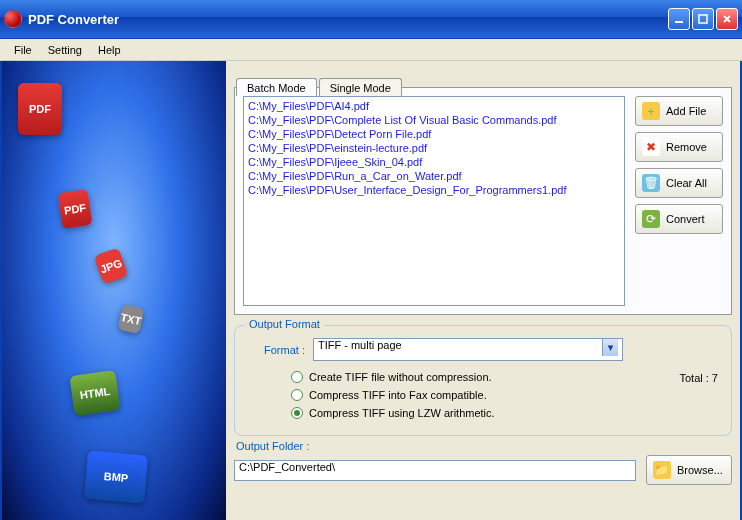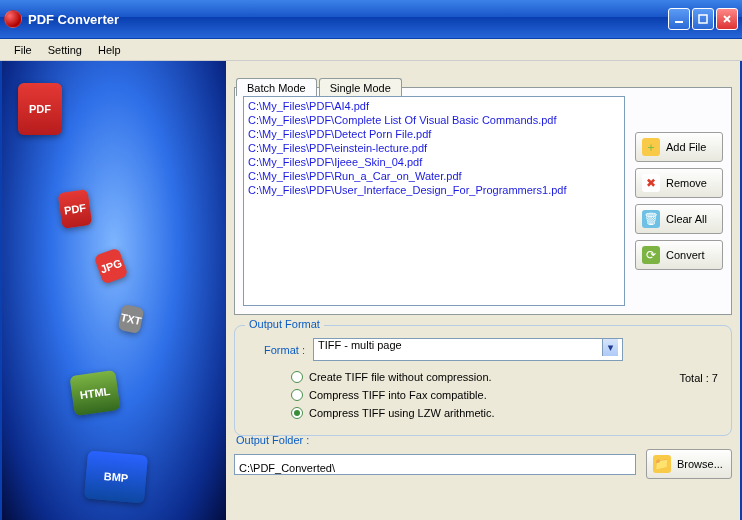--- a/index.html
+++ b/index.html
@@ -26,21 +26,21 @@
 .deco-txt { left: 118px; top: 245px; width: 22px; height: 26px; background: #888; font-size: 7px; transform: rotate(12deg); }
 .deco-html { left: 70px; top: 312px; width: 46px; height: 40px; background: linear-gradient(#7cb342,#33691e); font-size: 10px; transform: rotate(-8deg); }
 .deco-bmp { left: 84px; top: 392px; width: 60px; height: 48px; background: linear-gradient(#2962ff,#0d47a1); font-size: 13px; transform: rotate(5deg); }
 
 .main { flex: 1; background: #ece9d8; padding: 8px 8px 6px 8px; display: flex; flex-direction: column; }
 
 .tabs { display: flex; padding-left: 2px; }
 .tab { padding: 3px 10px 2px; border: 1px solid #919b9c; border-bottom: none; background: #f5f4ea; margin-right: 2px; cursor: pointer; border-radius: 3px 3px 0 0; position: relative; top: 9px; }
 .tab.active { background: #fcfcfe; z-index: 2; }
 
-.tab-panel { border: 1px solid #919b9c; background: #fcfcfe; padding: 8px; display: flex; gap: 10px; align-items: center; }
+.tab-panel { border: 1px solid #919b9c; background: #fcfcfe; padding: 8px; display: flex; gap: 10px; }
 .file-list { flex: 1; height: 210px; background: #fff; border: 1px solid #7f9db9; overflow: auto; padding: 2px 4px; }
 .file-list .item { color: #1a1ae0; white-space: nowrap; cursor: pointer; line-height: 14px; }
 
 .side-buttons { width: 88px; display: flex; flex-direction: column; gap: 6px; }
 .xp-btn { height: 30px; border: 1px solid #9d9d9d; border-radius: 3px; background: linear-gradient(#fefefe,#e8e8de); display: flex; align-items: center; gap: 6px; padding: 0 6px; cursor: pointer; }
 .btn-ico { width: 18px; height: 18px; border-radius: 3px; display: flex; align-items: center; justify-content: center; font-size: 12px; color: #fff; }
 .ico-add { background: #f9c948; color: #6b4; }
 .ico-remove { background: #fff; color: #dd3b2a; }
 .ico-clear { background: #6ec1e4; }
 .ico-convert { background: #7cb342; }
@@ -52,24 +52,24 @@
 .format-row label { color: #0a5bc4; }
 .format-select { flex: 1; max-width: 310px; height: 23px; border: 1px solid #7f9db9; background: #fff; padding: 0 4px; display: flex; align-items: flex-start; justify-content: space-between; cursor: pointer; }
 .format-select .sel-arrow { width: 16px; height: 17px; background: linear-gradient(#d7e5fb,#aecaf7); border-left: 1px solid #7f9db9; display: flex; align-items: center; justify-content: center; color: #203a8f; }
 .radio-group { margin: 10px 0 0 46px; }
 .radio-row { display: flex; align-items: center; gap: 6px; margin: 6px 0; cursor: pointer; }
 .radio { width: 12px; height: 12px; border: 1px solid #4c8e4c; border-radius: 50%; display: flex; align-items: center; justify-content: center; background: #fff; }
 .radio.checked::after { content: ""; width: 6px; height: 6px; background: #3a8e3a; border-radius: 50%; }
 
 .total { text-align: right; margin-top: -64px; margin-right: 14px; margin-bottom: 50px; }
 
-.output-folder { }
+.output-folder { margin-top: 6px; }
 .output-folder .legend2 { color: #0a5bc4; margin-bottom: 3px; margin-left: 2px; }
 .folder-row { display: flex; gap: 10px; align-items: center; }
-.folder-input { flex: 1; height: 21px; border: 1px solid #7f9db9; background: #fff; padding: 0 4px; display: flex; align-items: flex-end; }
+.folder-input { flex: 1; height: 21px; border: 1px solid #7f9db9; background: #fff; padding: 0 4px; display: flex; align-items: flex-start; }
 .browse-btn { width: 86px; }
 
 svg { display: block; }
 </style>
 </head>
 <body>
 
 <div class="titlebar">
   <div class="app-icon"></div>
   <div class="title">PDF Converter</div>

